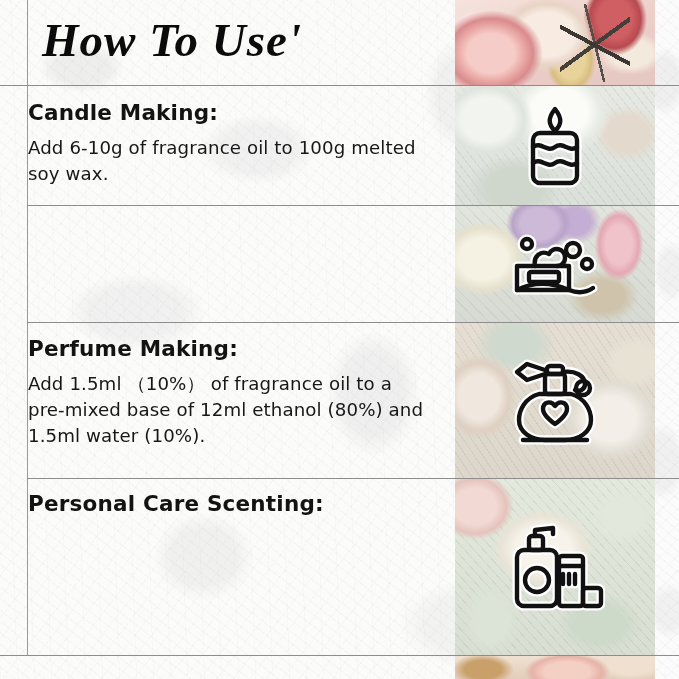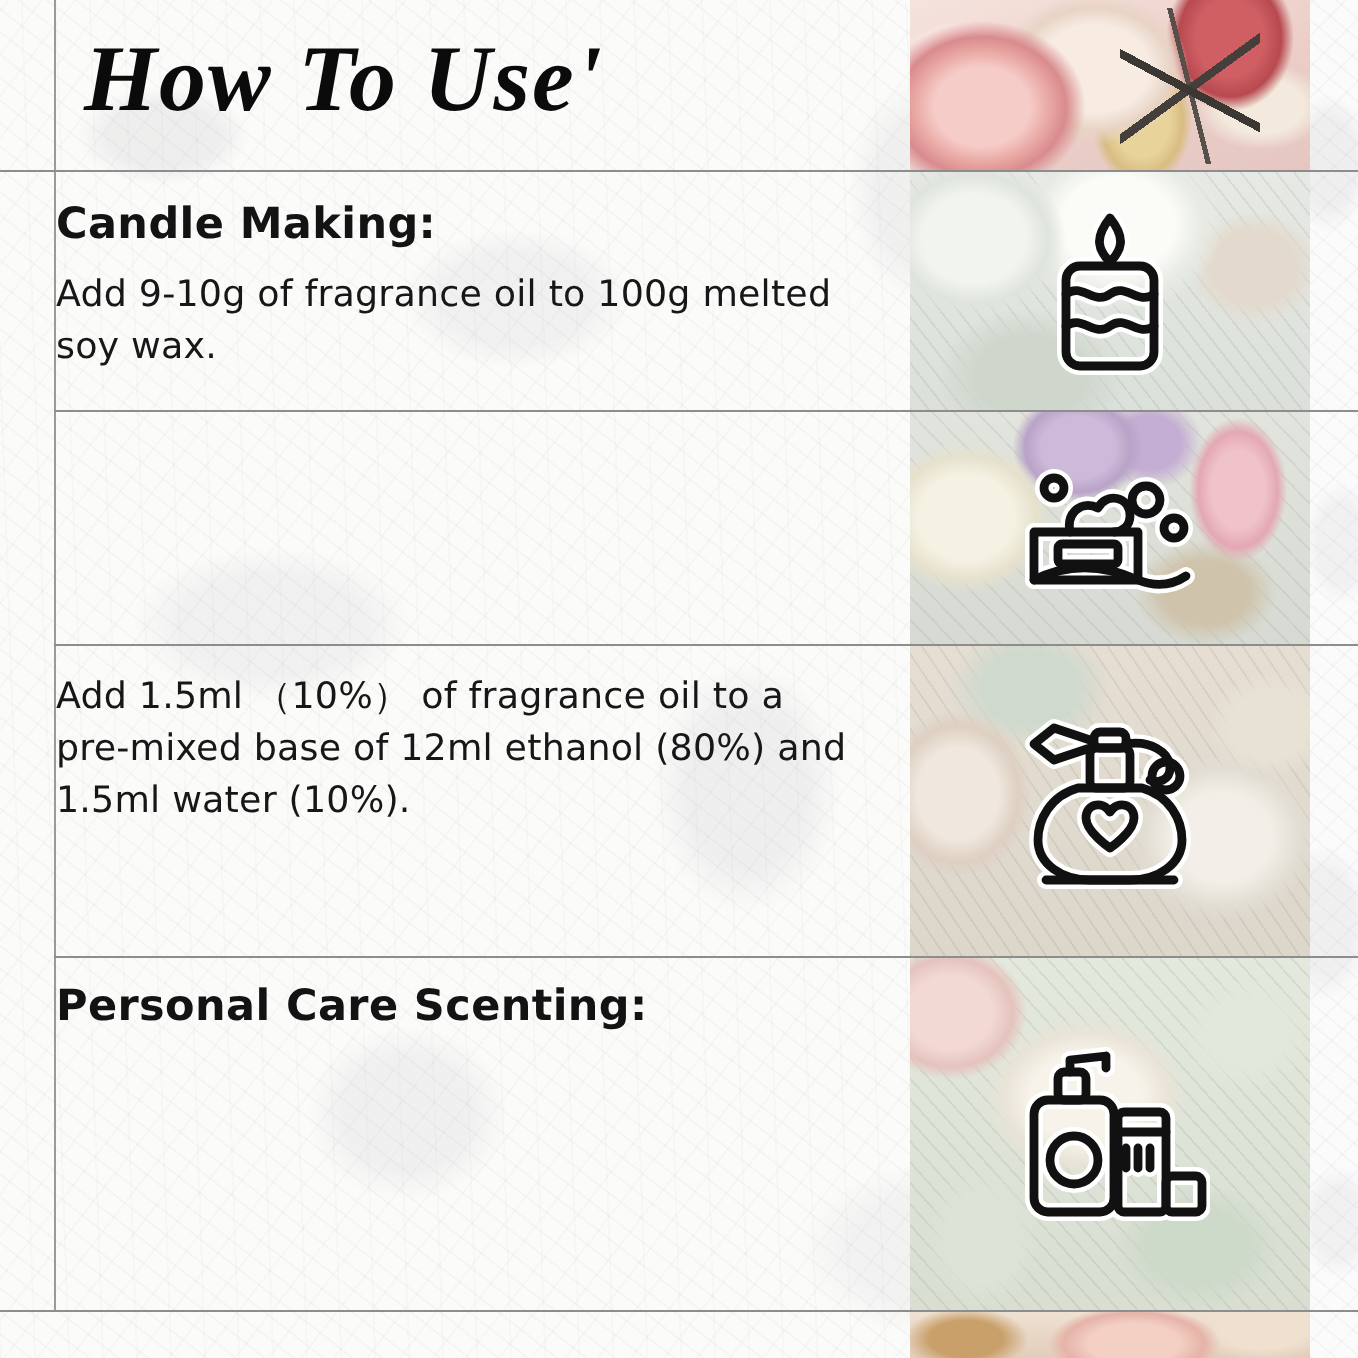--- a/index.html
+++ b/index.html
@@ -286,25 +286,26 @@
   <div class="hline" style="left:0;top:85px;width:679px;"></div>
   <div class="hline" style="left:27px;top:205px;width:652px;"></div>
   <div class="hline" style="left:27px;top:322px;width:652px;"></div>
   <div class="hline" style="left:27px;top:478px;width:652px;"></div>
   <div class="hline" style="left:0;top:655px;width:679px;"></div>
 
   <div class="title">How To Use'</div>
 
   <div class="section" style="top:100px;">
     <p class="sec-head">Candle Making:</p>
-    <p class="sec-body">Add 9-10g of fragrance oil to 100g melted soy wax.</p>
+    <p class="sec-body">Add 6-10g of fragrance oil to 100g melted soy wax.</p>
   </div>
 
 
   <div class="section" style="top:336px;">
+    <p class="sec-head">Perfume Making:</p>
     <p class="sec-body">Add 1.5ml （10%） of fragrance oil to a pre-mixed base of 12ml ethanol (80%) and 1.5ml water (10%).</p>
   </div>
 
   <div class="section" style="top:491px;">
     <p class="sec-head">Personal Care Scenting:</p>
   </div>
 
 </div>
 
 </body></html>

